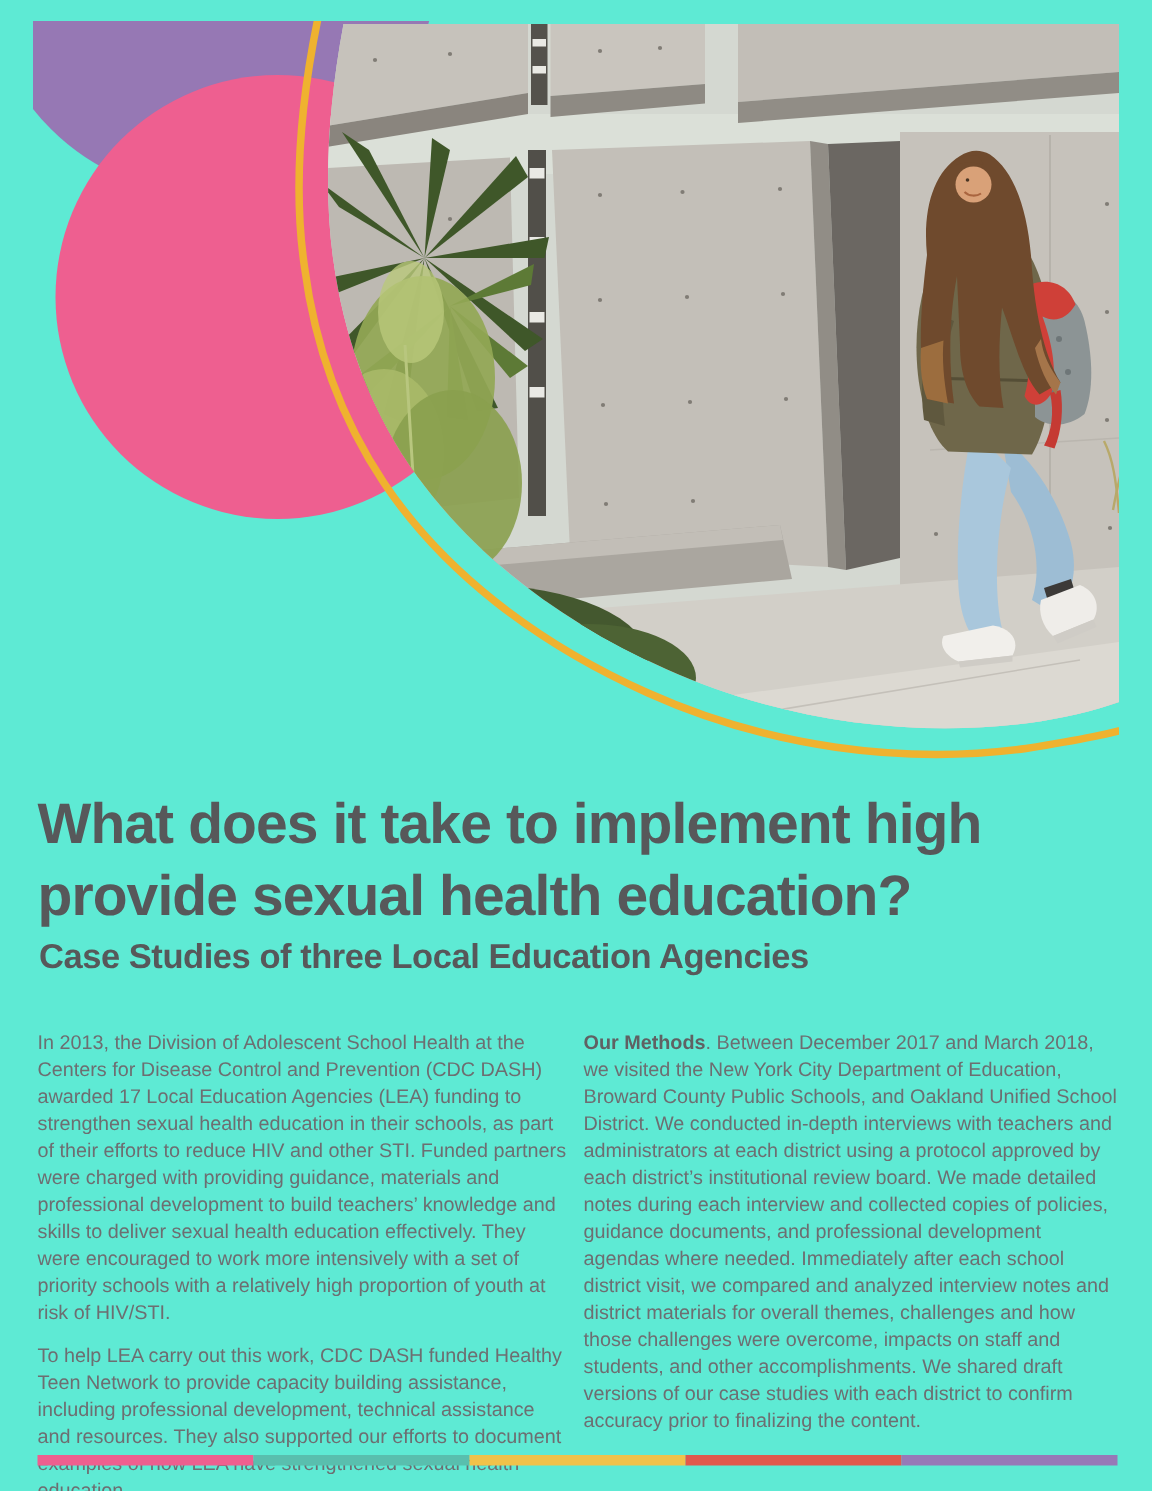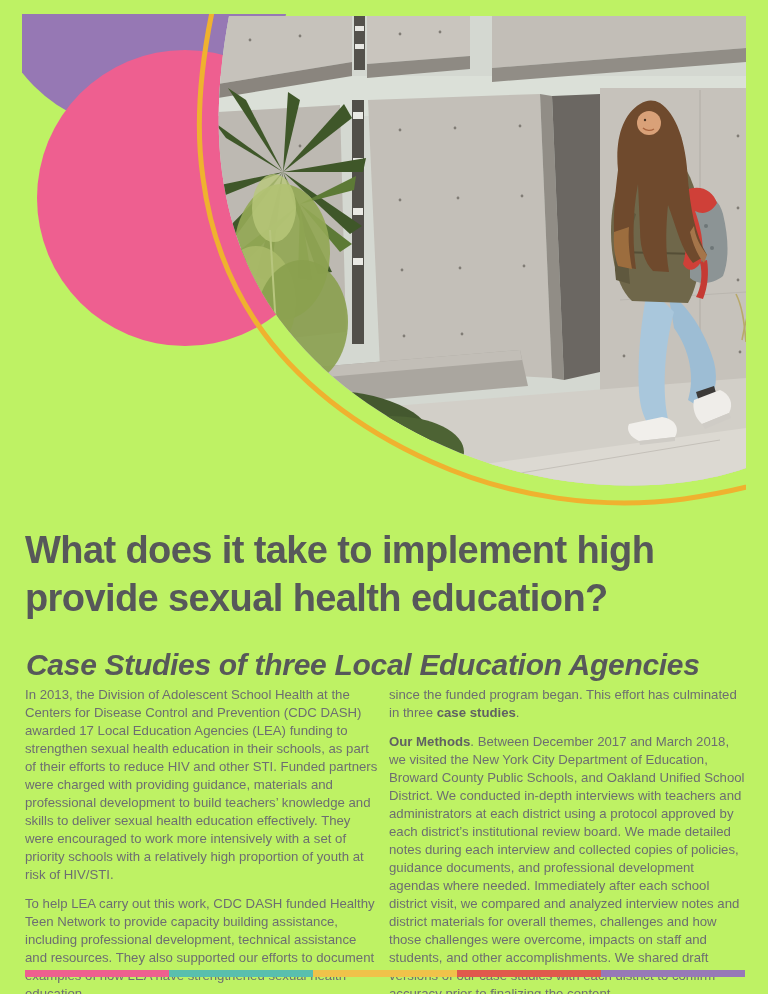--- a/index.html
+++ b/index.html
@@ -1,34 +1,33 @@
 <!DOCTYPE html>
 <html><head>
 <meta charset="utf-8">
 <style>
   html,body{margin:0;padding:0;background:#ffffff;}
   .page{
     position:relative;
     width:768px;height:994px;
-    background:#bef264;
+    background:#5eead4;
     overflow:hidden;
     font-family:"Liberation Sans", sans-serif;
   }
   .hero{position:absolute;top:0;left:0;width:768px;height:532px;display:block;}
   .title{
     position:absolute;left:25px;top:527px;width:718px;
     font-size:38px;font-weight:700;color:#57585a;
     line-height:1.26;letter-spacing:-0.6px;margin:0;
   }
   .title span{display:block;}
   .subtitle{
-    position:absolute;left:26px;top:648px;width:718px;
-    font-size:30px;font-weight:700;color:#57585a;margin:0;
+    position:absolute;left:26px;top:624px;width:718px;
+    font-size:23px;font-weight:700;color:#57585a;margin:0;
     letter-spacing:-0.3px;
-    font-style:italic;
   }
   .columns{
     position:absolute;left:25px;top:662px;width:720px;
     display:flex;gap:8px;margin-top:24px;
   }
   .col{flex:1 1 0;min-width:0;}
   .col p{
     margin:0 0 11px 0;
     font-size:13.2px;line-height:18px;color:#6d6e71;
   }
@@ -227,21 +226,20 @@
     <span>provide sexual health education?</span>
   </h1>
   <h2 class="subtitle">Case Studies of three Local Education Agencies</h2>
 
   <div class="columns">
     <div class="col">
       <p><span>In 2013, the Division of Adolescent School Health at the Centers for Disease Control and Prevention (CDC DASH) awarded 17 Local Education Agencies (LEA) funding to strengthen sexual health education in their schools, as part of their efforts to reduce HIV and other STI.  Funded partners were charged with providing guidance, materials and professional development to build teachers’ knowledge and skills to deliver sexual health education effectively. They were encouraged to work more intensively with a set of priority schools with a relatively high proportion of youth at risk of HIV/STI.</span></p>
       <p><span>To help LEA carry out this work, CDC DASH funded Healthy Teen Network to provide capacity building assistance, including professional development, technical assistance and resources. They also supported our efforts to document examples of how LEA have strengthened sexual health education</span></p>
     </div>
     <div class="col">
-      <p><span>since the funded program began. This effort has culminated in three </span><strong>case studies</strong><span>.</span></p>
       <p><strong>Our Methods</strong><span>. Between December 2017 and March 2018, we visited the New York City Department of Education, Broward County Public Schools, and Oakland Unified School District. We conducted in-depth interviews with teachers and administrators at each district using a protocol approved by each district’s institutional review board. We made detailed notes during each interview and collected copies of policies, guidance documents, and professional development agendas where needed. Immediately after each school district visit, we compared and analyzed interview notes and district materials for overall themes, challenges and how those challenges were overcome, impacts on staff and students, and other accomplishments. We shared draft versions of our case studies with each district to confirm accuracy prior to finalizing the content.</span></p>
     </div>
   </div>
 
   <div class="stripe">
       <div class="stripe-seg" style="background: rgb(238, 95, 143);"></div>
       <div class="stripe-seg" style="background: rgb(89, 191, 174);"></div>
       <div class="stripe-seg" style="background: rgb(240, 194, 74);"></div>
       <div class="stripe-seg" style="background: rgb(224, 89, 76);"></div>
       <div class="stripe-seg" style="background: rgb(151, 121, 183);"></div>

